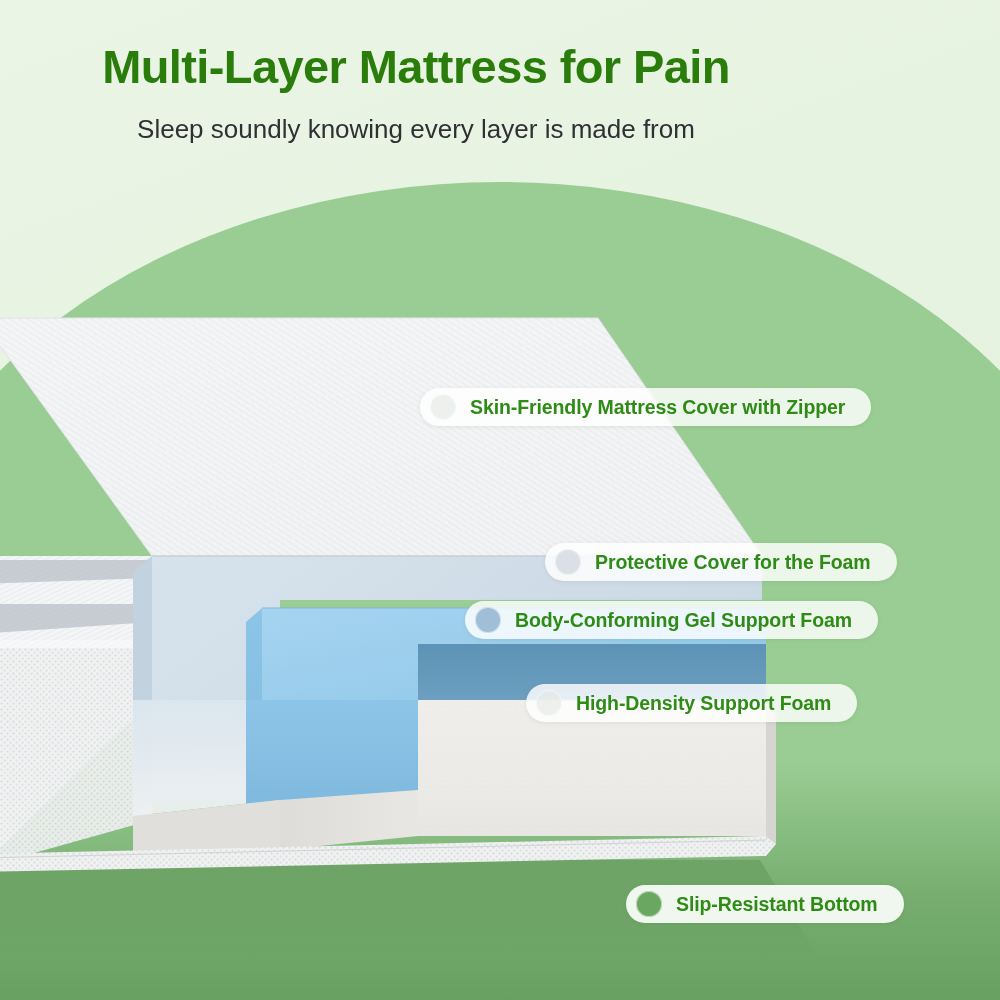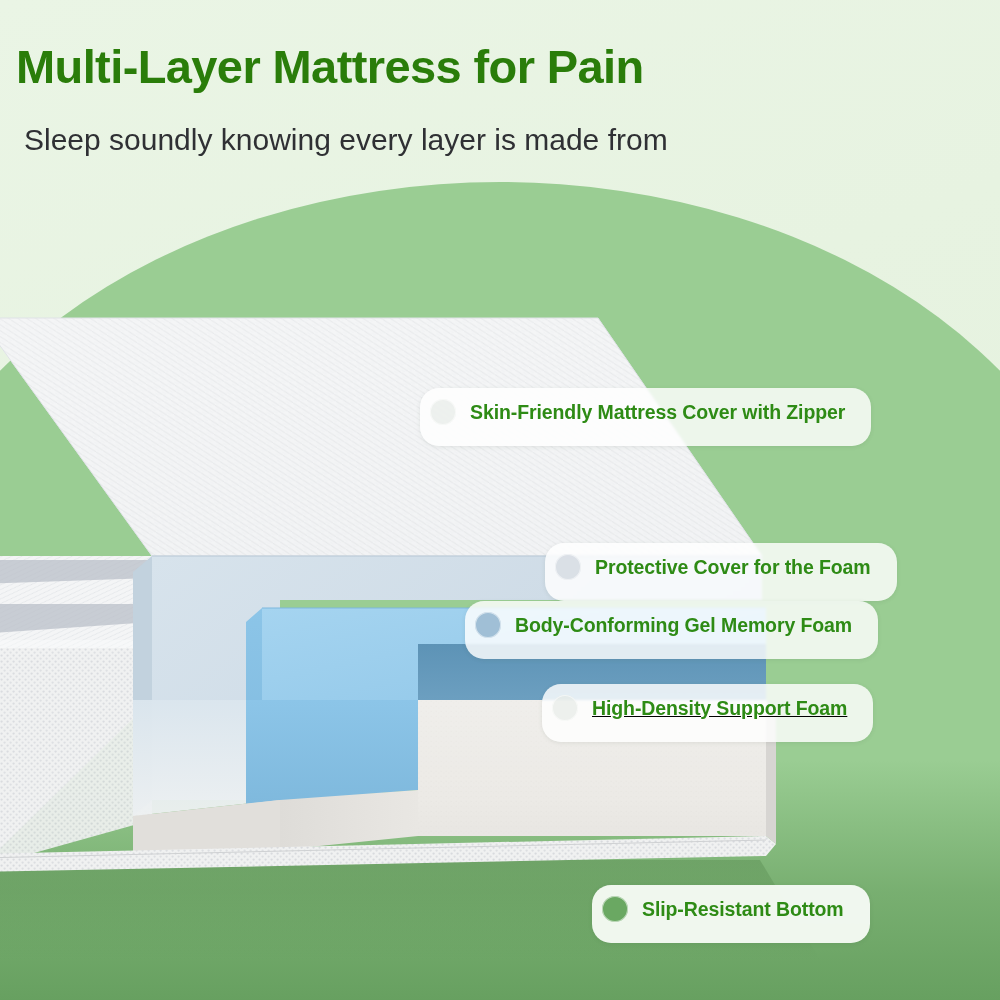--- a/index.html
+++ b/index.html
@@ -30,55 +30,55 @@
   .arc-shade{
     position:absolute;
     left:0; top:760px;
     width:1000px; height:240px;
     background:linear-gradient(180deg,rgba(104,160,96,0) 0%,rgba(92,150,84,.55) 55%,rgba(86,145,79,.75) 100%);
   }
 
   
   .head-wrap{
     position:absolute; left:0; top:0; width:832px;
-    text-align:left; z-index:40;padding-left:16px;
+    text-align:center; z-index:40;
   }
   .title{
     margin:0; padding-top:40px;
     font-size:47px; line-height:1.16;
     font-weight:bold;
     letter-spacing:-0.6px;
     color:#2a7d0a;
   }
   .title .l2{display:block;}
   .subtitle{
-    margin:8px; padding-top:18px;
-    font-size:30px; line-height:1.28;
+    margin:0; padding-top:18px;
+    font-size:26px; line-height:1.28;
     color:#2f3034;
     font-weight:400;
   }
   .subtitle .s2{display:block;}
 
   
   .mattress{
     position:absolute; left:0; top:0; width:1000px; height:1000px;
     z-index:20;
   }
   .mattress svg{display:block;width:1000px;height:1000px;}
 
   
   .pill{
     position:absolute;
     z-index:60;
     display:flex;
     align-items:center;
-    height:48px;
+    height:38px;
     border-radius:19px;
     background:rgba(255,255,255,.82);
-    padding:0 26px 10px 10px;
+    padding:0 26px 0 10px;
     box-shadow:0 1px 4px rgba(60,80,55,.10);
     backdrop-filter:blur(1px);
   }
   .pill .dot{
     width:26px;height:26px;border-radius:50%;
     background:rgba(228,232,228,.62);
     flex:0 0 26px;
     margin-right:14px;
     box-shadow:inset 0 0 0 1px rgba(255,255,255,.55);
   }
@@ -86,22 +86,22 @@
     font-size:19.5px;
     font-weight:bold;
     color:#2e8b15;
     white-space:nowrap;
     letter-spacing:-0.1px;
   }
 
   #pill-cover      { left:420px; top:388px; }
   #pill-protective { left:545px; top:543px; }
   #pill-gel        { left:465px; top:601px; }
-  #pill-support    { left:542px; top:684px;text-decoration:underline; }
-  #pill-slip       { left:592px; top:885px;align-items:center; }
+  #pill-support    { left:526px; top:684px; }
+  #pill-slip       { left:626px; top:885px;align-items:center; }
 
   
   #pill-gel .dot   { background:rgba(138,176,203,.78); }
   #pill-slip       { background:rgba(250,253,249,.93); }
   #pill-slip .dot  { background:#6aa862; }
   #pill-protective .dot{ background:rgba(206,214,222,.72); }
 </style>
 </head>
 <body>
 
@@ -238,21 +238,21 @@
     <span class="ptxt">Skin-Friendly Mattress Cover with Zipper</span>
   </div>
 
   <div class="pill" id="pill-protective">
     <span class="dot"></span>
     <span class="ptxt">Protective Cover for the Foam</span>
   </div>
 
   <div class="pill" id="pill-gel">
     <span class="dot"></span>
-    <span class="ptxt">Body-Conforming Gel Memory Foam</span>
+    <span class="ptxt">Body-Conforming Gel Support Foam</span>
   </div>
 
   <div class="pill" id="pill-support">
     <span class="dot"></span>
     <span class="ptxt">High-Density Support Foam</span>
   </div>
 
   <div class="pill" id="pill-slip">
     <span class="dot"></span>
     <span class="ptxt">Slip-Resistant Bottom</span>

